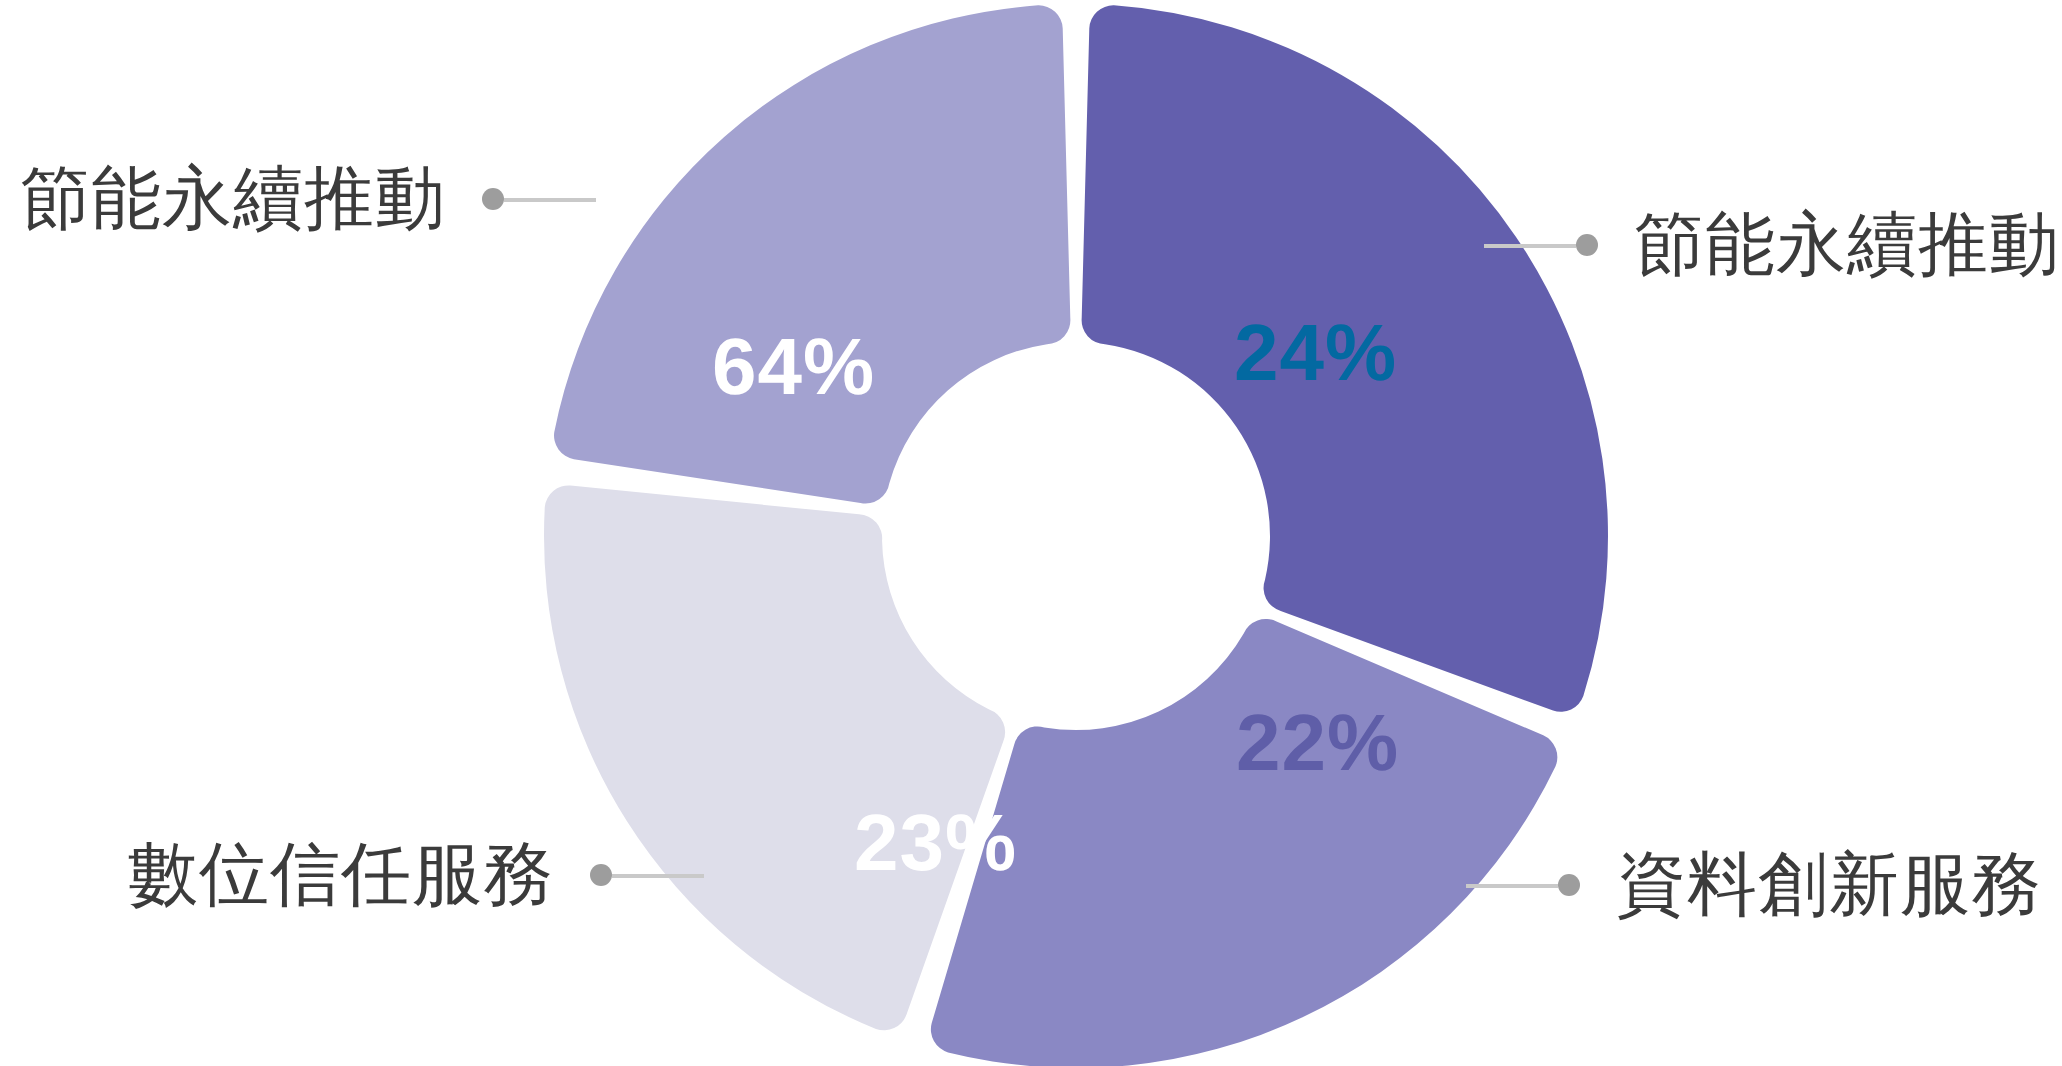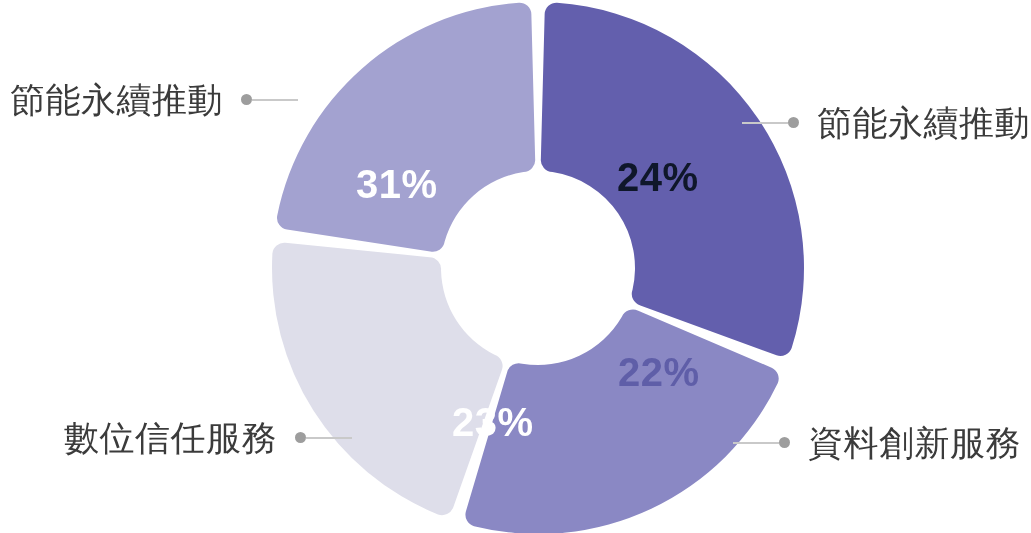--- a/index.html
+++ b/index.html
@@ -81,38 +81,38 @@
   .pct {
     position: absolute;
     font-size: 40px;
     font-weight: bold;
     line-height: 1;
     letter-spacing: 0.5px;
   }
   #pct-0 { left: 356px; top: 164px; }
   #pct-1 { left: 617px; top: 157px; }
   #pct-2 { left: 618px; top: 352px; }
-  #pct-3 { left: 427px; top: 402px; margin-left: 25px; }
+  #pct-3 { left: 427px; top: 402px; }
 </style>
 </head>
 <body>
 
 <div id="chart-root">
 
   <svg class="donut-svg" viewBox="0 0 1031 533">
     <g id="slice-layer">
         <path d="M 544.6489448701998 14.087039456208458 A 12 12 0 0 1 556.9478033440638 2.6757064488162996 A 266 266 0 0 1 791.6674409091931 348.0551648713624 A 12 12 0 0 1 776.5299400320562 355.28956242474646 L 640.3612734783233 305.45890670983215 A 12 12 0 0 1 632.5093766658642 289.8398196473734 A 97 97 0 0 0 552.485071245461 172.08763004172027 A 12 12 0 0 1 540.8532873655581 159.03735157766425 Z" fill="#635FAD"></path>
         <path d="M 771.6346603197214 367.65362761730455 A 12 12 0 0 1 777.7171376484117 383.2896088884529 A 266 266 0 0 1 474.03071611200795 526.1935915526516 A 12 12 0 0 1 465.86010244520367 511.540212656521 L 507.0423274272724 372.5113511006331 A 12 12 0 0 1 522.1375691091096 363.6942176217128 A 97 97 0 0 0 621.8447559201823 316.7755769282647 A 12 12 0 0 1 638.2605432080694 310.7647457097882 Z" fill="#8A88C4"></path>
         <path d="M 453.2130577546221 507.43093873741327 A 12 12 0 0 1 437.989852432306 514.4832050738712 A 266 266 0 0 1 272.39307828994055 253.54444260132686 A 12 12 0 0 1 285.2558852298485 242.77278356511573 L 429.53894287422634 257.17414727794335 A 12 12 0 0 1 441.02846690887463 270.3498446665224 A 97 97 0 0 0 494.58532631511923 354.74195126255415 A 12 12 0 0 1 501.615052343519 370.74792252904746 Z" fill="#DEDEEA"></path>
         <path d="M 286.9225527505944 229.57975165720637 A 12 12 0 0 1 277.1426572140446 215.94765409080418 A 266 266 0 0 1 519.0521966559362 2.6757064488162996 A 12 12 0 0 1 531.3510551298001 14.087039456208458 L 535.1467126344418 159.03735157766425 A 12 12 0 0 1 523.514928754539 172.08763004172027 A 97 97 0 0 0 444.65938854408057 241.60814040210352 A 12 12 0 0 1 430.25416633785346 251.51257059305314 Z" fill="#A3A2D0"></path>
       </g>
   </svg>
 
-  <div class="pct" id="pct-0" style="color: rgb(255, 255, 255);">31%</div>
-  <div class="pct" id="pct-1" style="color: #0f172a;">24%</div>
+  <div class="pct" id="pct-0" style="color: rgb(255, 255, 255);">64%</div>
+  <div class="pct" id="pct-1" style="color: #0369a1;">24%</div>
   <div class="pct" id="pct-2" style="color: rgb(95, 94, 168);">22%</div>
   <div class="pct" id="pct-3" style="color: rgb(255, 255, 255);">23%</div>
 
   <div class="callout left" id="callout-vertical-app">
     <span class="label-text">節能永續推動</span>
     <span class="leader">
       <span class="leader-dot"></span>
       <span class="leader-line"></span>
     </span>
   </div>

